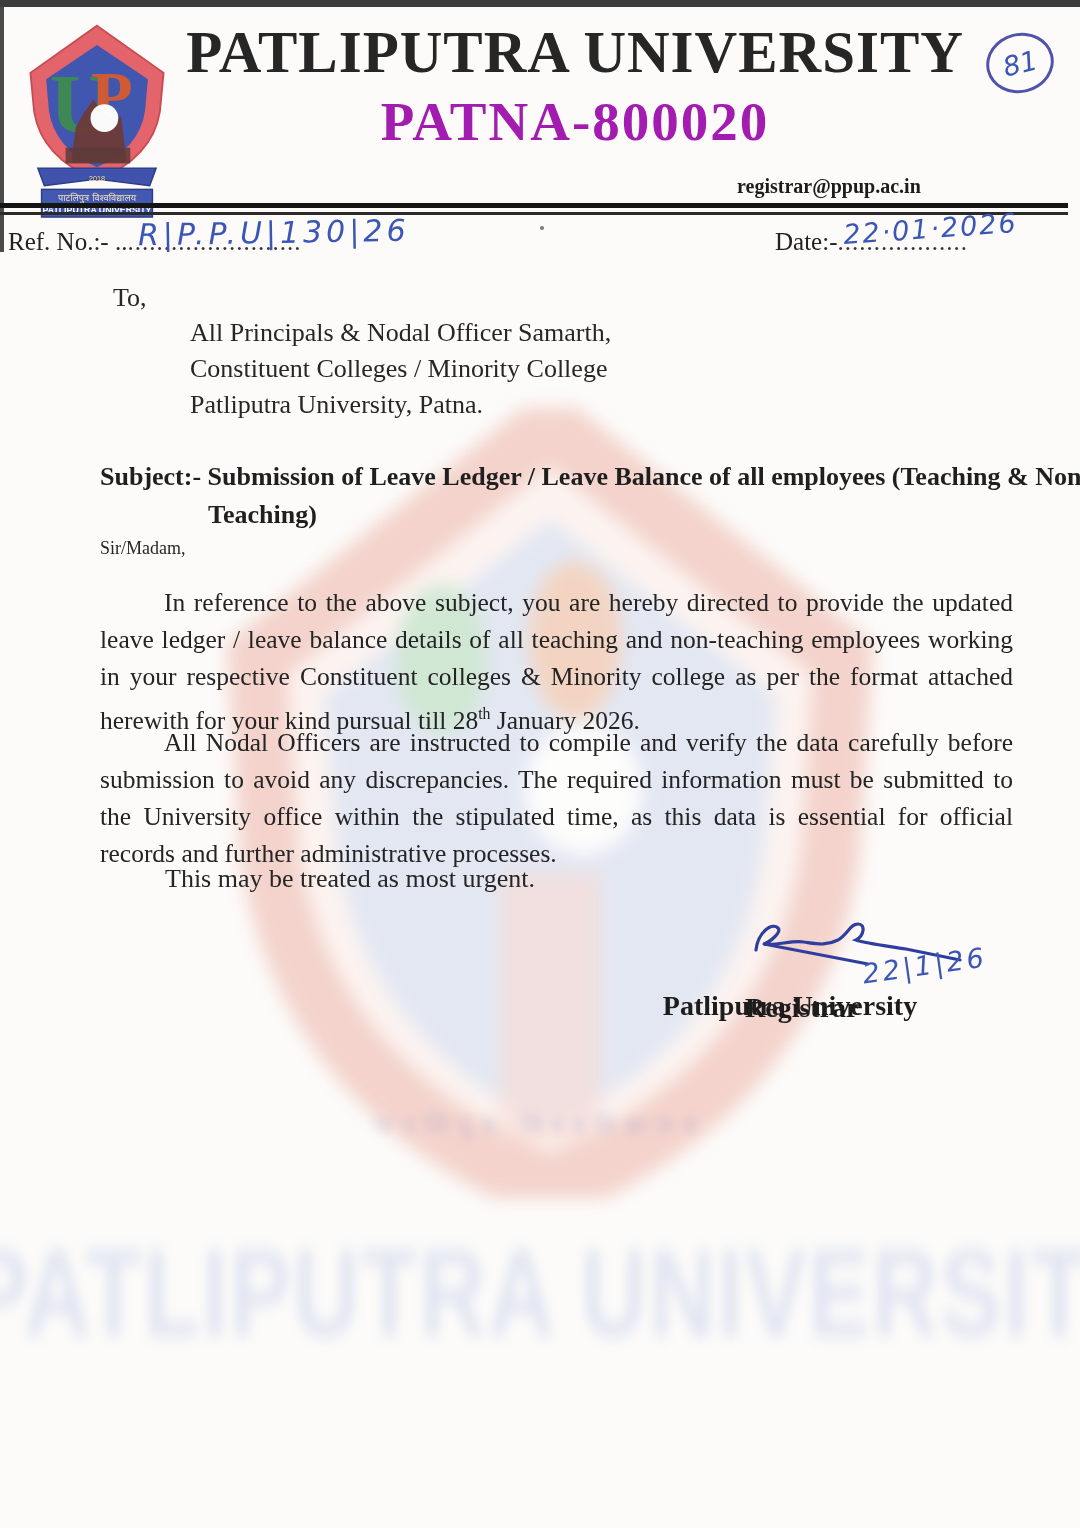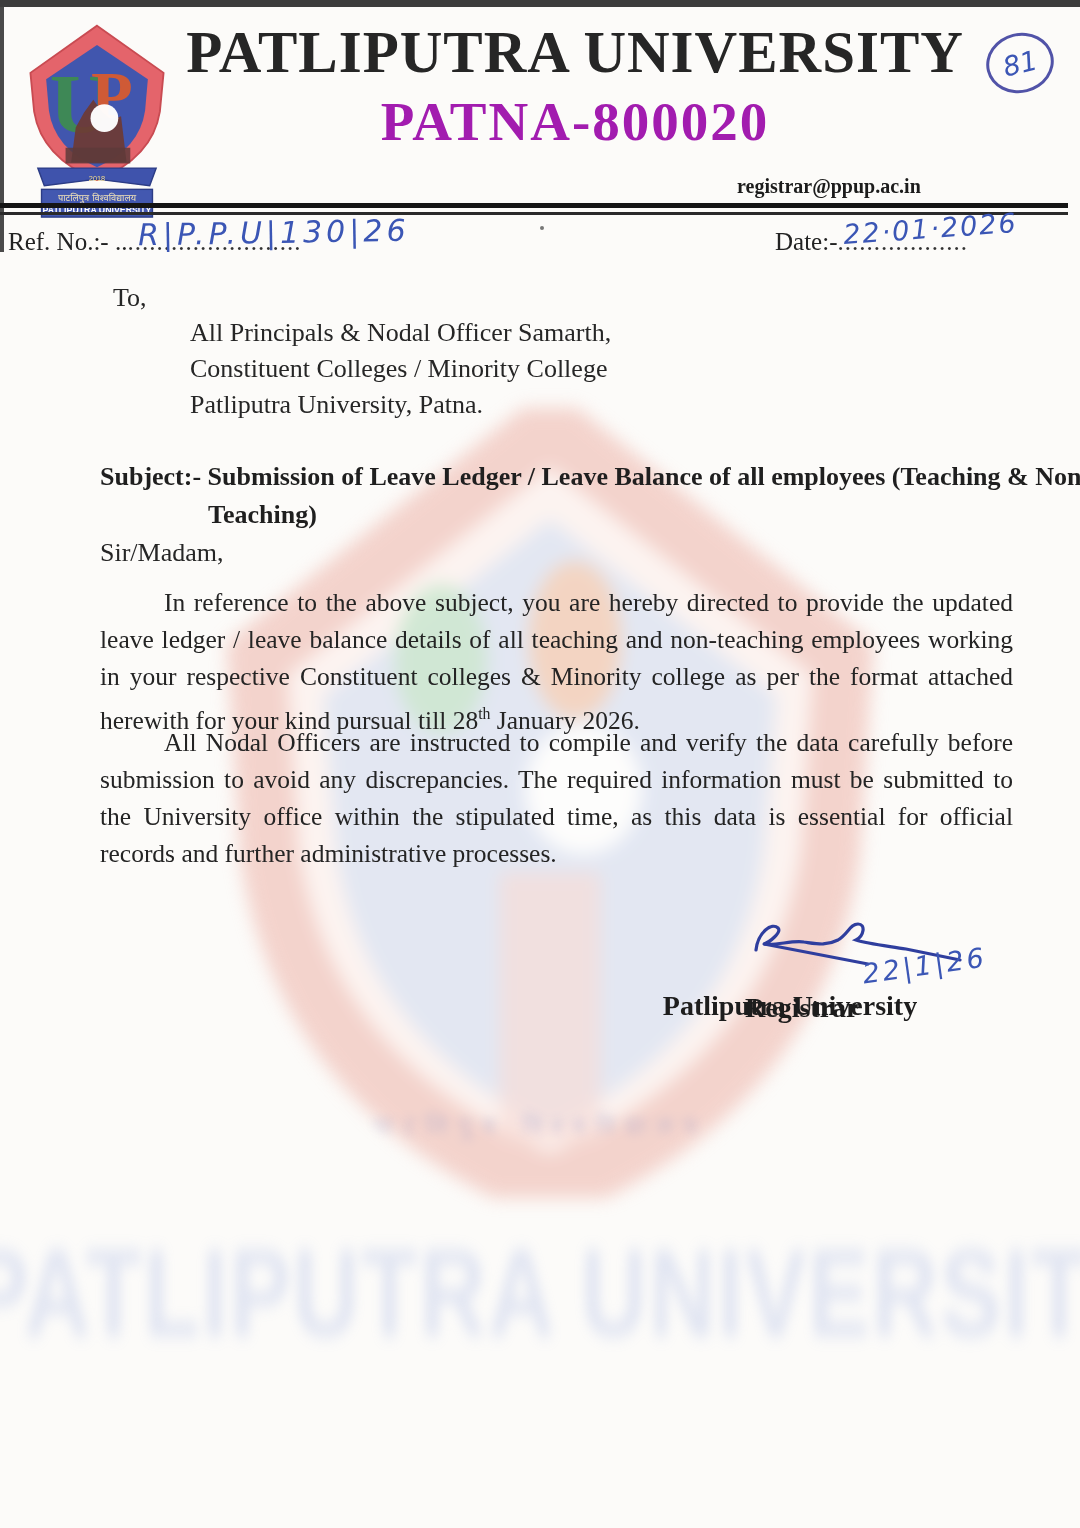--- a/index.html
+++ b/index.html
@@ -84,21 +84,21 @@
   
   .to-label{position:absolute;left:113px;top:276px;font-size:26px;margin-top:7px;}
   .recipient{position:absolute;left:190px;top:315px;font-size:26px;line-height:36px;}
 
   
   .subject{
     position:absolute;left:100px;top:458px;width:900px;
     font-size:26px;font-weight:bold;line-height:38px;
     padding-left:108px;text-indent:-108px;color:#1f1f1f;
   }
-  .greeting{position:absolute;left:100px;top:538px;font-size:26px;}
+  .greeting{position:absolute;left:100px;top:538px;font-size:18px;}
   .para{
     position:absolute;left:100px;width:913px;
     font-size:25.5px;line-height:37px;text-align:justify;text-indent:64px;color:#242424;
   }
   .para1{top:584px;}
   .para2{top:724px;}
   .closing{position:absolute;left:165px;top:864px;font-size:26px;}
 
   
   .sig-squiggle{position:absolute;left:748px;top:916px;width:225px;height:58px;}
@@ -180,20 +180,21 @@
   </div>
 
   <div class="greeting">Sir/Madam,</div>
 
   <div class="para para1">
     <span>In reference to the above subject, you are hereby directed to provide the updated leave ledger / leave balance details of all teaching and non-teaching employees working in your respective Constituent colleges &amp; Minority college as per the format attached herewith for your kind pursual till 28</span><sup>th</sup><span> January 2026.</span>
   </div>
 
   <div class="para para2">All Nodal Officers are instructed to compile and verify the data carefully before submission to avoid any discrepancies. The required information must be submitted to the University office within the stipulated time, as this data is essential for official records and further administrative processes.</div>
 
+  <div class="closing">This may be treated as most urgent.</div>
 
   <svg class="sig-squiggle" viewBox="0 0 225 58">
     <path d="M8 34 C 10 16, 24 6, 30 12 C 34 16, 22 26, 16 28 C 28 30, 44 24, 56 26 C 70 28, 78 30, 90 24 C 100 18, 102 8, 110 8 C 118 8, 116 20, 108 24 C 120 28, 140 30, 158 33 L 212 44" fill="none" stroke="#2f3e9e" stroke-width="3.2" stroke-linecap="round"></path>
     <path d="M16 28 L 120 48" fill="none" stroke="#2f3e9e" stroke-width="3" stroke-linecap="round"></path>
   </svg>
   <div class="sig-title-row">Registrar</div>
   <div class="hw-sig-date handwriting">22|1|26</div>
   <div class="sig-org">Patliputra University</div>
 
 </div>

